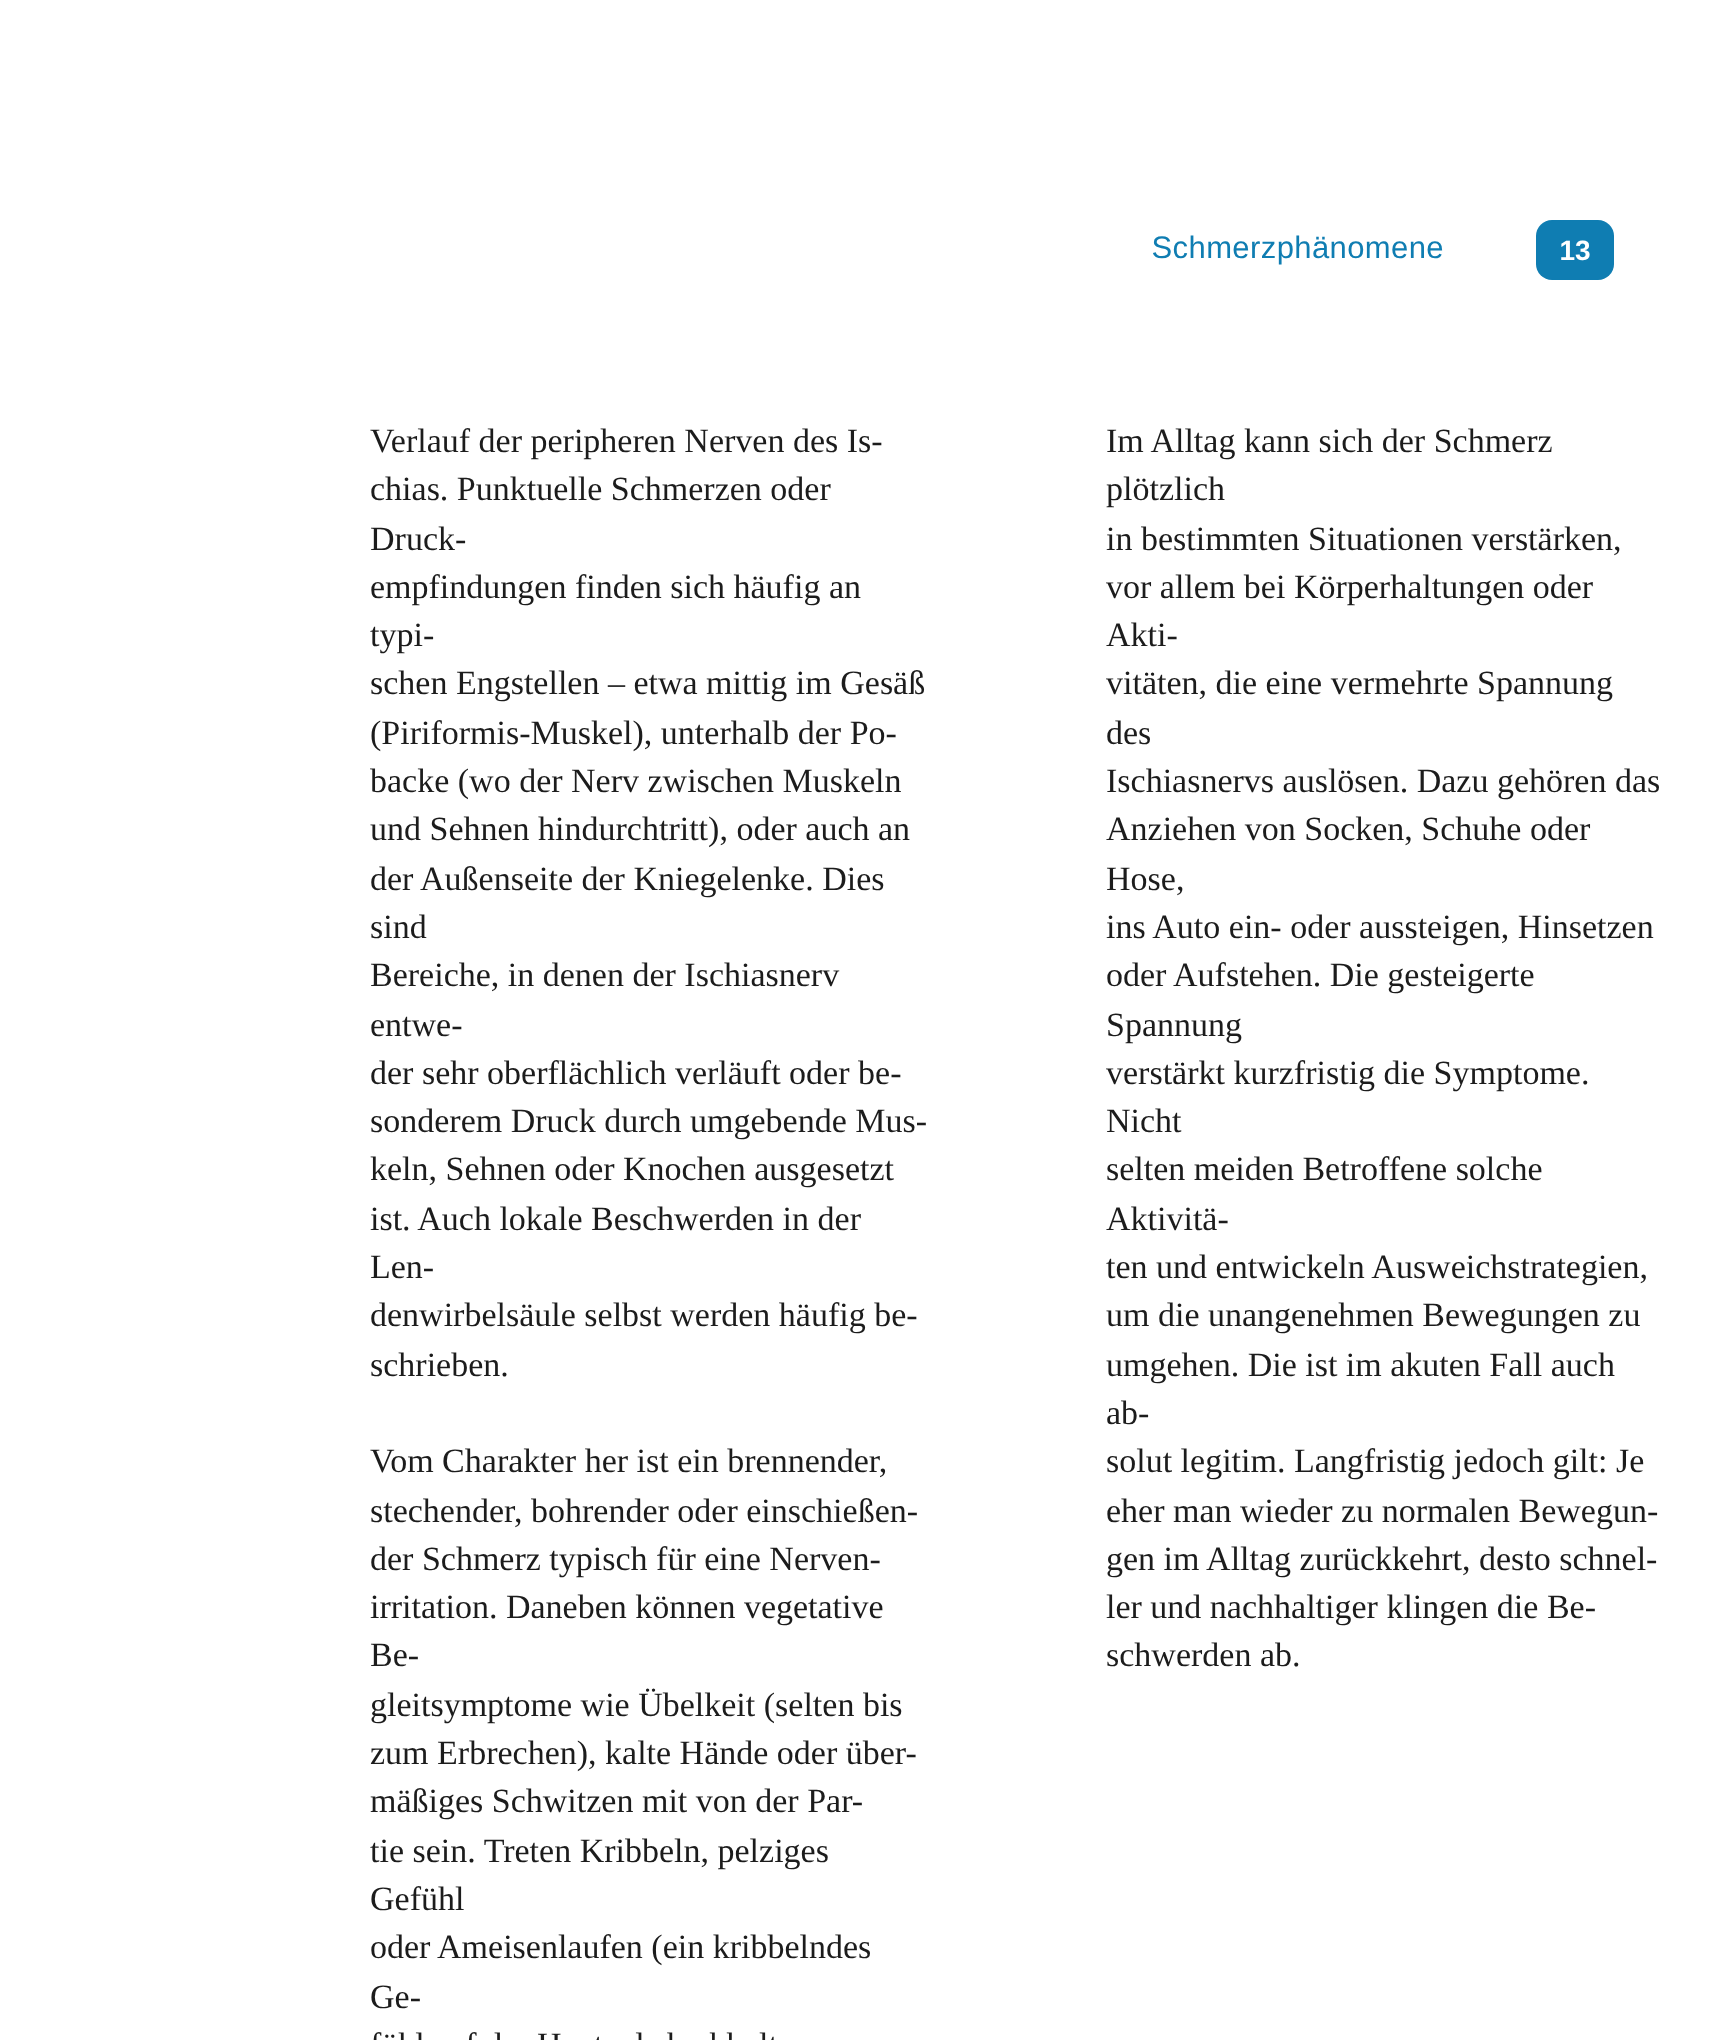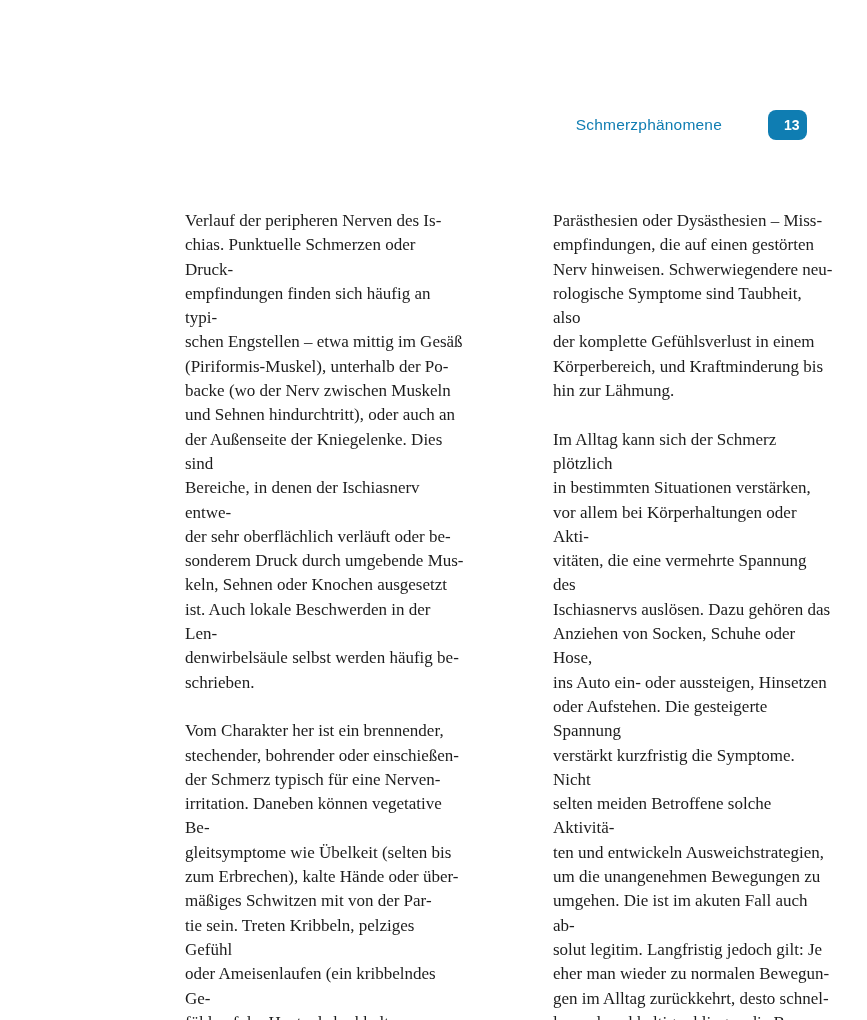--- a/index.html
+++ b/index.html
@@ -31,20 +31,21 @@
       color: var(--accent, #0f7db2);
       white-space: nowrap;
     }
     .page-number-badge {
       width: 39px;
       height: 30px;
       background: var(--accent, #0f7db2);
       border-radius: 8px;
       display: flex;
       align-items: center;
+      justify-content: center;
     }
     .page-number-badge span {
       color: #ffffff;
       font-family: "Liberation Sans", sans-serif;
       font-size: 14px;
       font-weight: bold;
       line-height: 1;
     }
     .columns {
       position: absolute;
@@ -107,27 +108,20 @@
 irritation. Daneben können vegetative Be-
 gleitsymptome wie Übelkeit (selten bis
 zum Erbrechen), kalte Hände oder über-
 mäßiges Schwitzen mit von der Par-
 tie sein. Treten Kribbeln, pelziges Gefühl
 oder Ameisenlaufen (ein kribbelndes Ge-
 fühl auf der Haut, als krabbelten Ameisen
 auf ihr) auf, spricht man von sogenannten</p>
     </div>
     <div class="col col-right">
-      <p>Parästhesien oder Dysästhesien – Miss-
-empfindungen, die auf einen gestörten
-Nerv hinweisen. Schwerwiegendere neu-
-rologische Symptome sind Taubheit, also
-der komplette Gefühlsverlust in einem
-Körperbereich, und Kraftminderung bis
-hin zur Lähmung.</p>
       <p>Im Alltag kann sich der Schmerz plötzlich
 in bestimmten Situationen verstärken,
 vor allem bei Körperhaltungen oder Akti-
 vitäten, die eine vermehrte Spannung des
 Ischiasnervs auslösen. Dazu gehören das
 Anziehen von Socken, Schuhe oder Hose,
 ins Auto ein- oder aussteigen, Hinsetzen
 oder Aufstehen. Die gesteigerte Spannung
 verstärkt kurzfristig die Symptome. Nicht
 selten meiden Betroffene solche Aktivitä-

